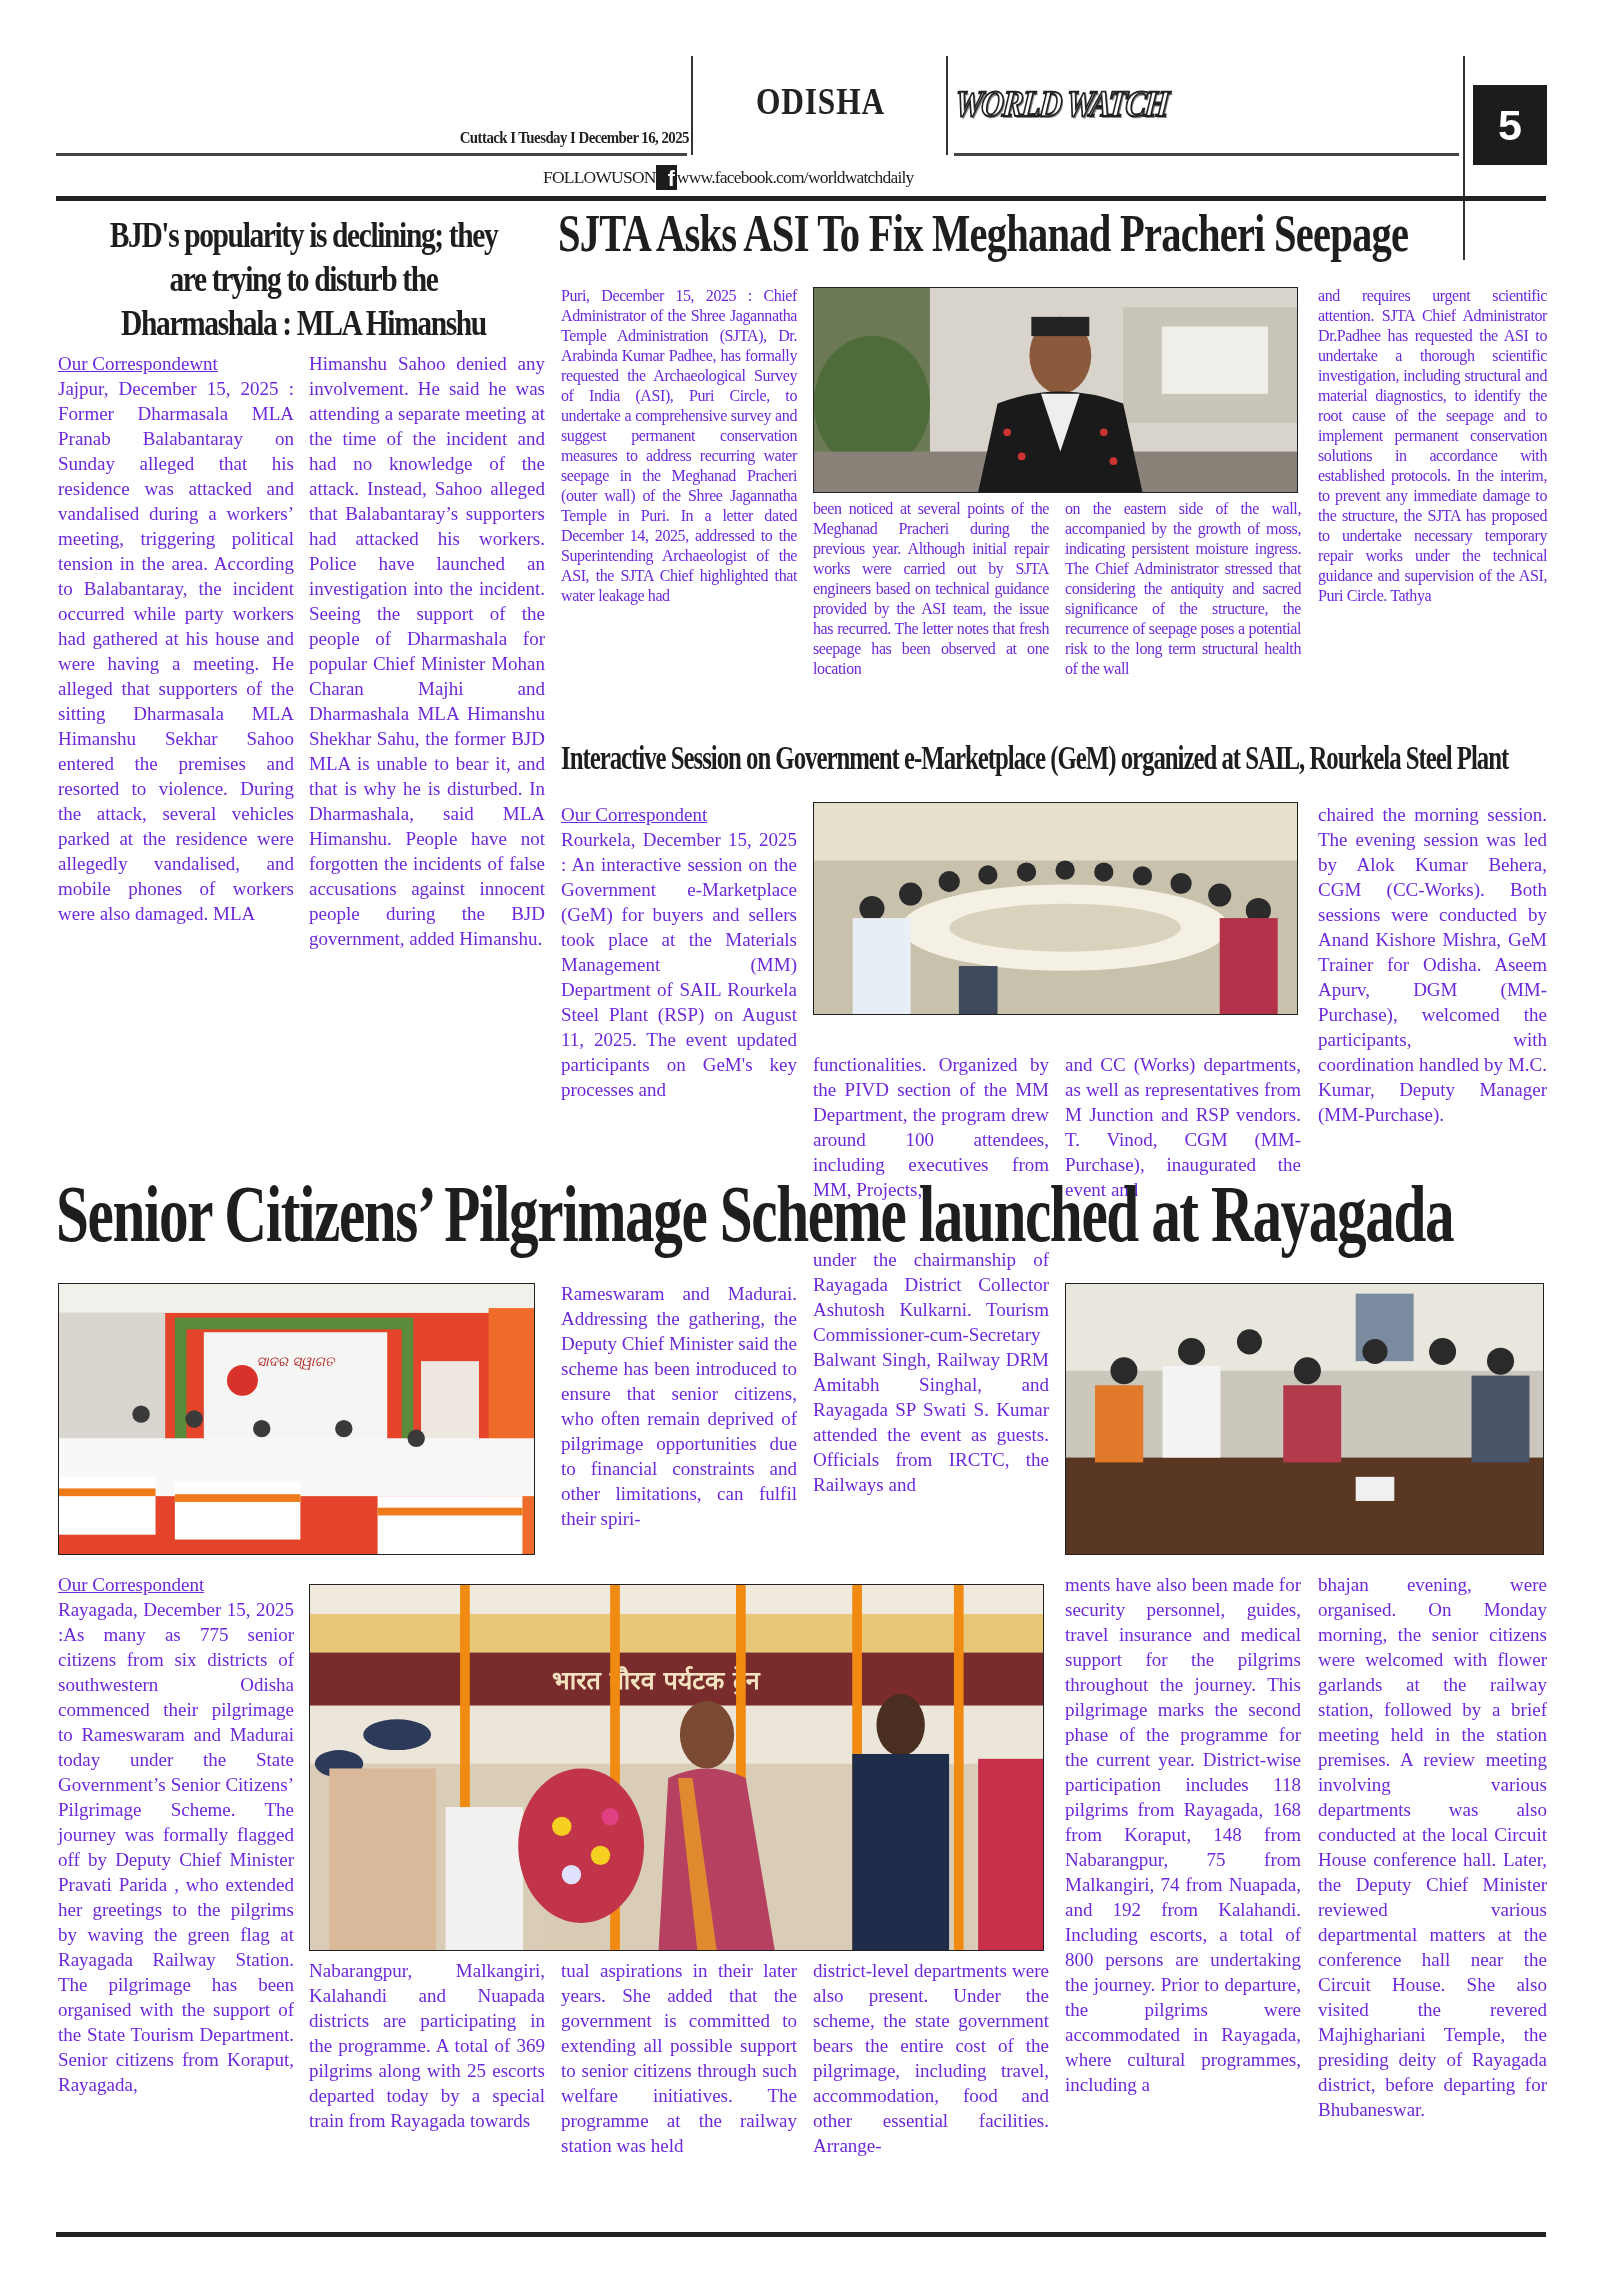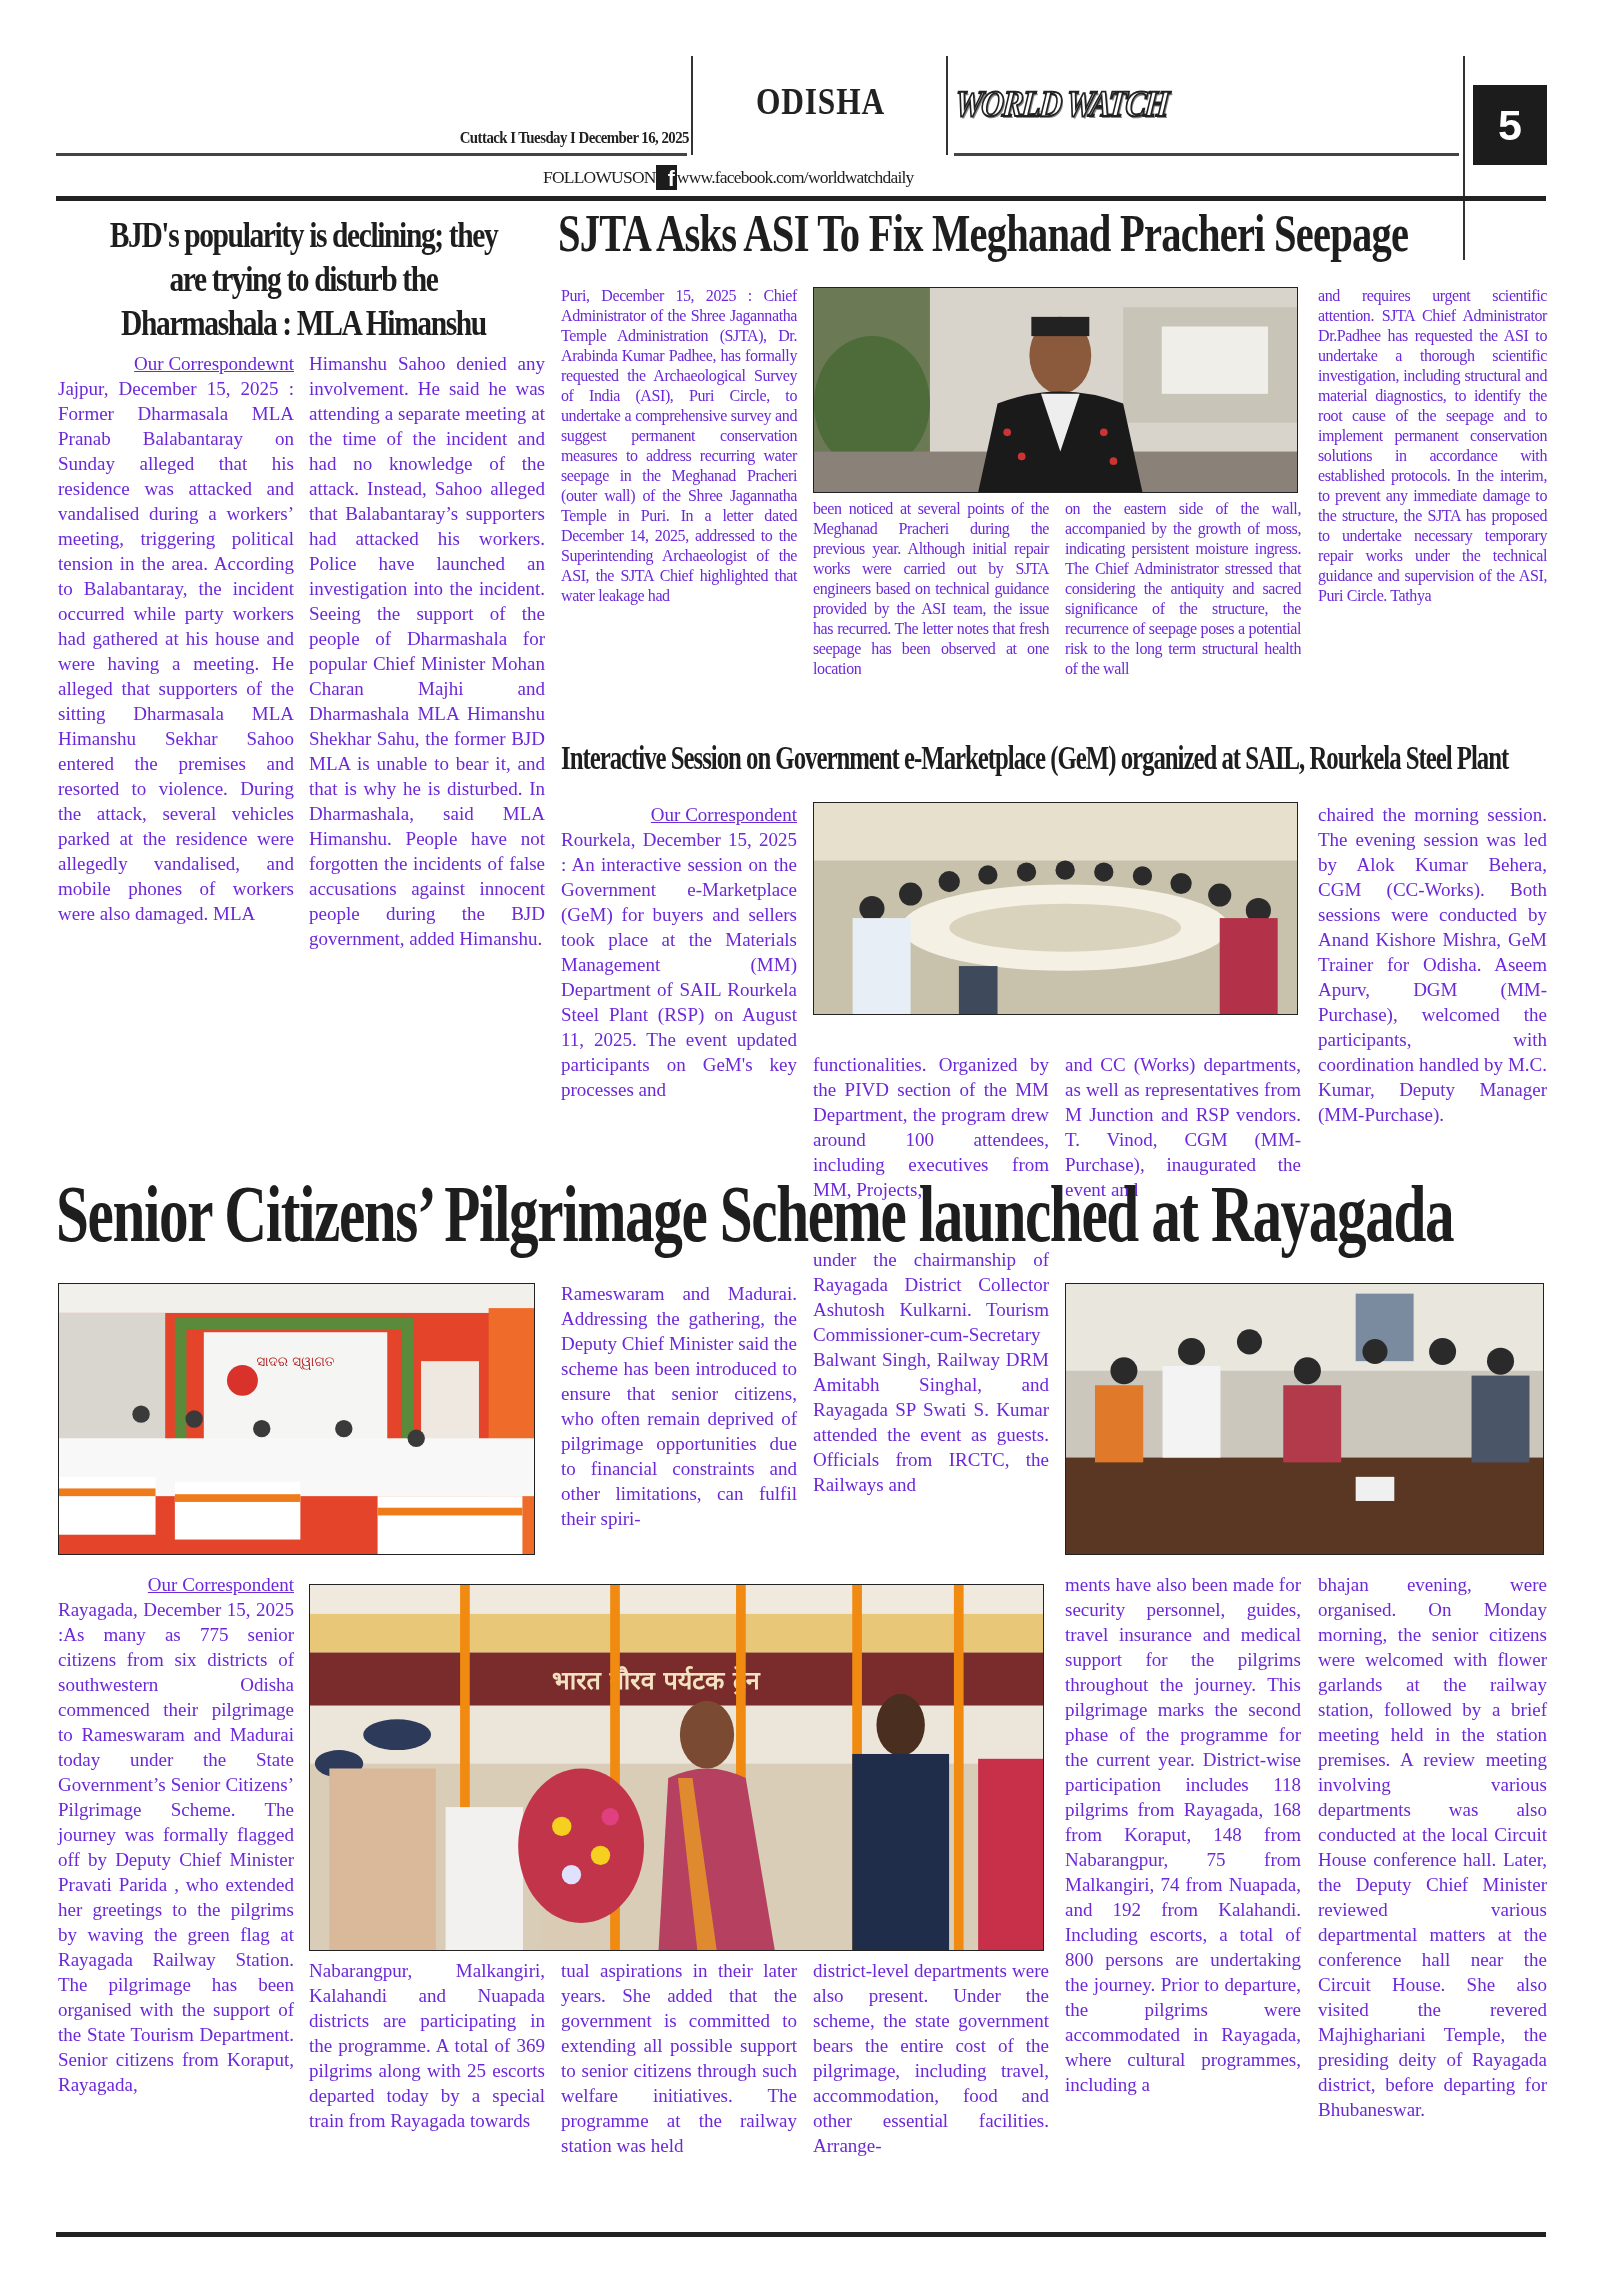--- a/index.html
+++ b/index.html
@@ -25,42 +25,42 @@
   
   .hl { font-family: "Liberation Serif", serif; font-weight: bold; color: #1e1e1e; letter-spacing: -1px; line-height: 1; }
   .hl-bjd { left: 56px; top: 213px; width: 495px; text-align: center; font-size: 36px; line-height: 44px; letter-spacing: -1.7px; transform: scaleX(0.82); transform-origin: center top; }
   .hl-sjta { left: 558px; top: 208px; width: 995px; font-size: 52px; letter-spacing: -1px; transform: scaleX(0.78); transform-origin: left top; white-space: nowrap; }
   .hl-gem { left: 561px; top: 741px; width: 999px; font-size: 34px; letter-spacing: -1.4px; transform: scaleX(0.73); transform-origin: left top; white-space: nowrap; }
   .hl-senior { left: 56px; top: 1174px; width: 1499px; font-size: 80px; letter-spacing: -1.9px; transform: scaleX(0.74); transform-origin: left top; white-space: nowrap; }
 
   
   .col { font-family: "Liberation Serif", serif; font-size: 19px; line-height: 25px; text-align: justify; color: #6d28d9; }
   .col.n { font-size: 16px; line-height: 20px; letter-spacing: -0.4px; }
-  .byline { text-decoration: underline; display: block; text-align: right; }
+  .byline { text-decoration: underline; display: block; text-align: left; }
 
   
   .bjd-c1 { left: 58px; top: 351px; width: 236px; }
   .bjd-c2 { left: 309px; top: 351px; width: 236px; }
 
   
   .sjta-c1 { left: 561px; top: 286px; width: 236px; }
   .sjta-c2 { left: 813px; top: 499px; width: 236px; }
   .sjta-c3 { left: 1065px; top: 499px; width: 236px; }
   .sjta-c4 { left: 1318px; top: 286px; width: 229px; }
   .photo-sjta { left: 813px; top: 287px; width: 485px; height: 206px; }
 
   
   .gem-c1 { left: 561px; top: 802px; width: 236px; }
   .gem-c2 { left: 813px; top: 1052px; width: 236px; }
   .gem-c3 { left: 1065px; top: 1052px; width: 236px; }
   .gem-c4 { left: 1318px; top: 802px; width: 229px; }
   .photo-gem { left: 813px; top: 802px; width: 485px; height: 213px; }
 
   
-  .photo-sr1 { left: 58px; top: 1283px; width: 477px; height: 272px; }
+  .photo-sr1 { left: 58px; top: 1283px; width: 477px; height: 272px; font-style: italic; }
   .photo-sr2 { left: 1065px; top: 1283px; width: 479px; height: 272px; }
   .photo-sr3 { left: 309px; top: 1584px; width: 735px; height: 367px; }
   .sr-c2top { left: 561px; top: 1281px; width: 236px; }
   .sr-c3top { left: 813px; top: 1247px; width: 236px; }
   .sr-c1 { left: 58px; top: 1572px; width: 236px; }
   .sr-c2 { left: 309px; top: 1958px; width: 236px; }
   .sr-c3 { left: 561px; top: 1958px; width: 236px; }
   .sr-c4 { left: 813px; top: 1958px; width: 236px; }
   .sr-c5 { left: 1065px; top: 1572px; width: 236px; }
   .sr-c6 { left: 1318px; top: 1572px; width: 229px; }

